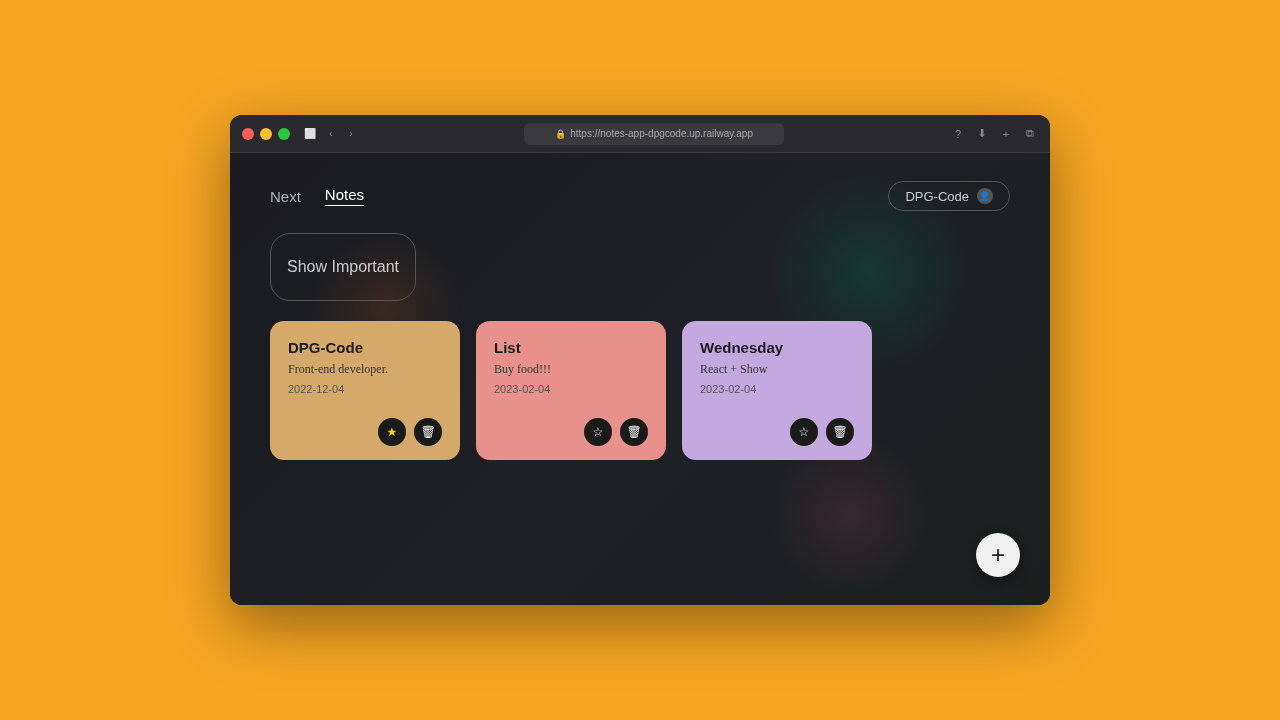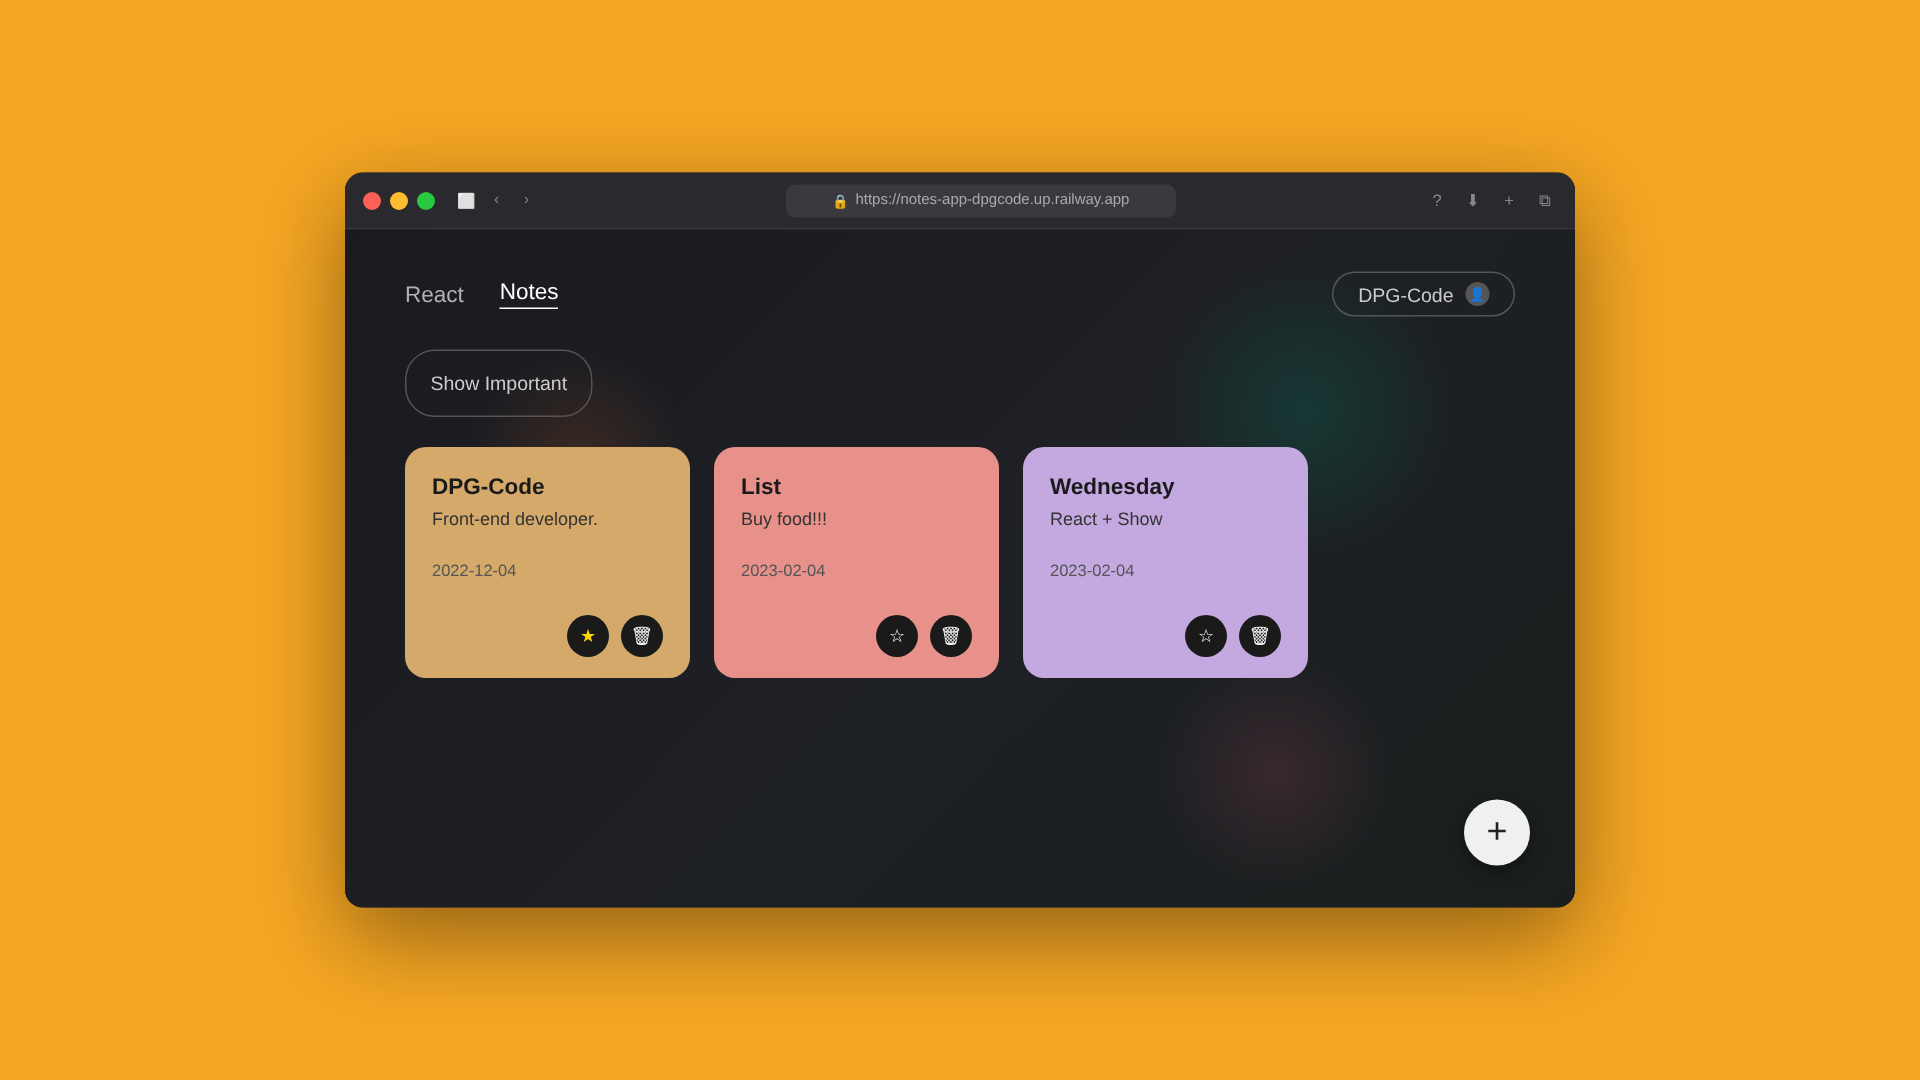--- a/index.html
+++ b/index.html
@@ -226,22 +226,22 @@
       position: relative;
       z-index: 2;
     }
 
     
     .show-important-btn {
       background: transparent;
       border: 1.5px solid #555;
       border-radius: 20px;
       color: #ccc;
-      font-size: 13px;
-      padding: 14px 16px;
+      font-size: 16px;
+      padding: 24px 16px;
       cursor: pointer;
       margin-bottom: 20px;
       display: inline-block;
       position: relative;
       z-index: 2;
     }
 
     
     .notes-grid {
       display: flex;
@@ -276,21 +276,22 @@
     .note-title {
       font-size: 15px;
       font-weight: 700;
       color: #1a1a1a;
       margin-bottom: 6px;
     }
 
     .note-body {
       font-size: 12px;
       color: #333;
-      margin-bottom: 22px;
+      margin-bottom: 6px;
+      font-family: Liberation Serif, serif;
     }
 
     .note-date {
       font-size: 11px;
       color: #555;
       margin-bottom: 23px;
     }
 
     .note-actions {
       display: flex;
@@ -372,21 +373,21 @@
   <div class="app-content">
 
     
     <div class="glow-teal"></div>
     <div class="glow-purple"></div>
     <div class="glow-orange"></div>
 
     
     <div class="nav">
       <div class="nav-links">
-        <a class="nav-link">React</a>
+        <a class="nav-link">Next</a>
         <a class="nav-link active">Notes</a>
       </div>
       <button class="user-button">
         <span>DPG-Code</span>
         <span class="user-icon">👤</span>
       </button>
     </div>
 
     
 

